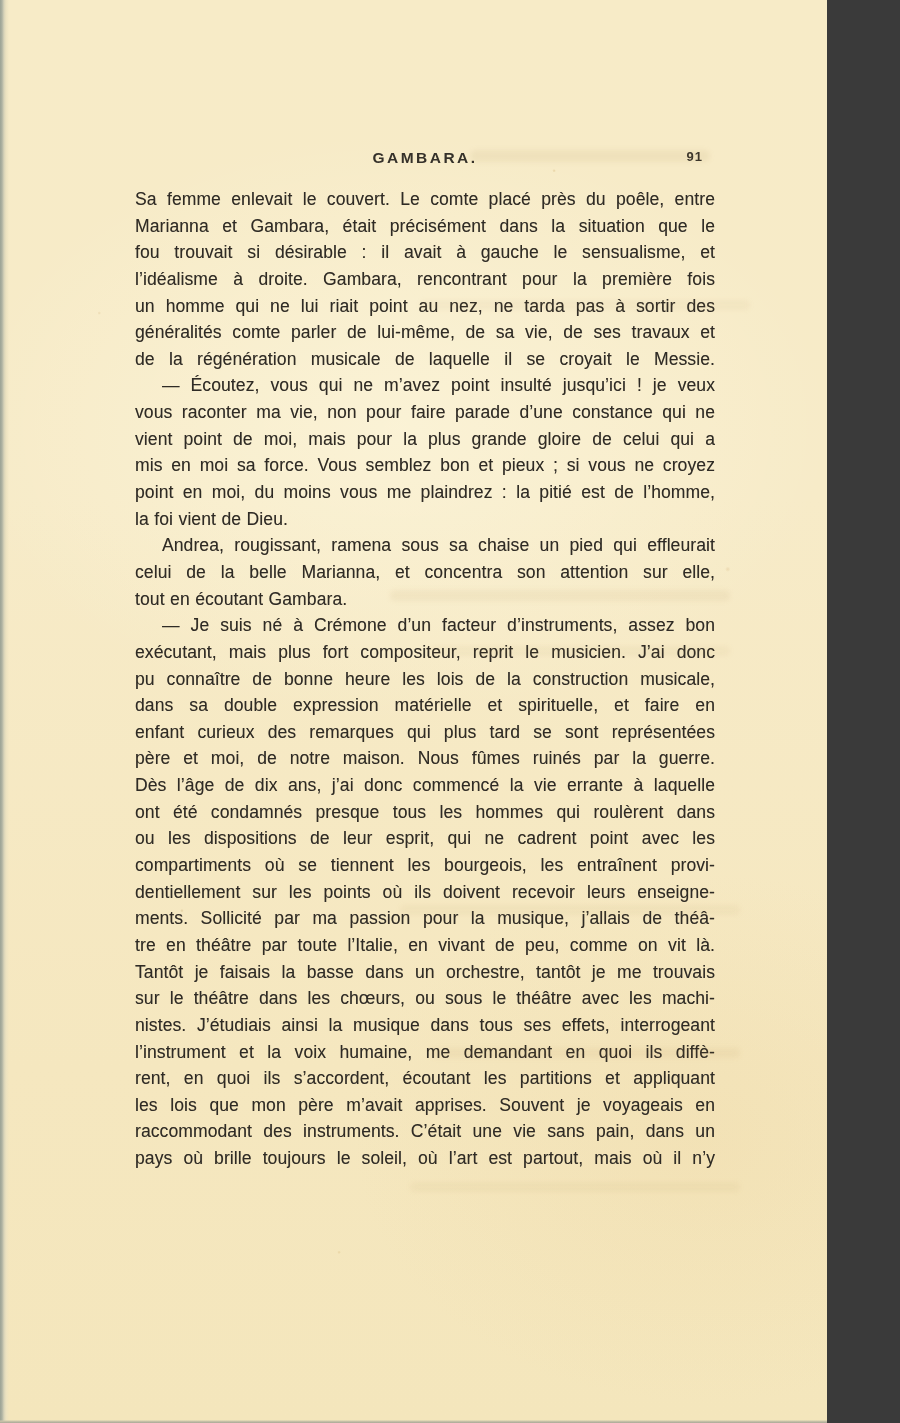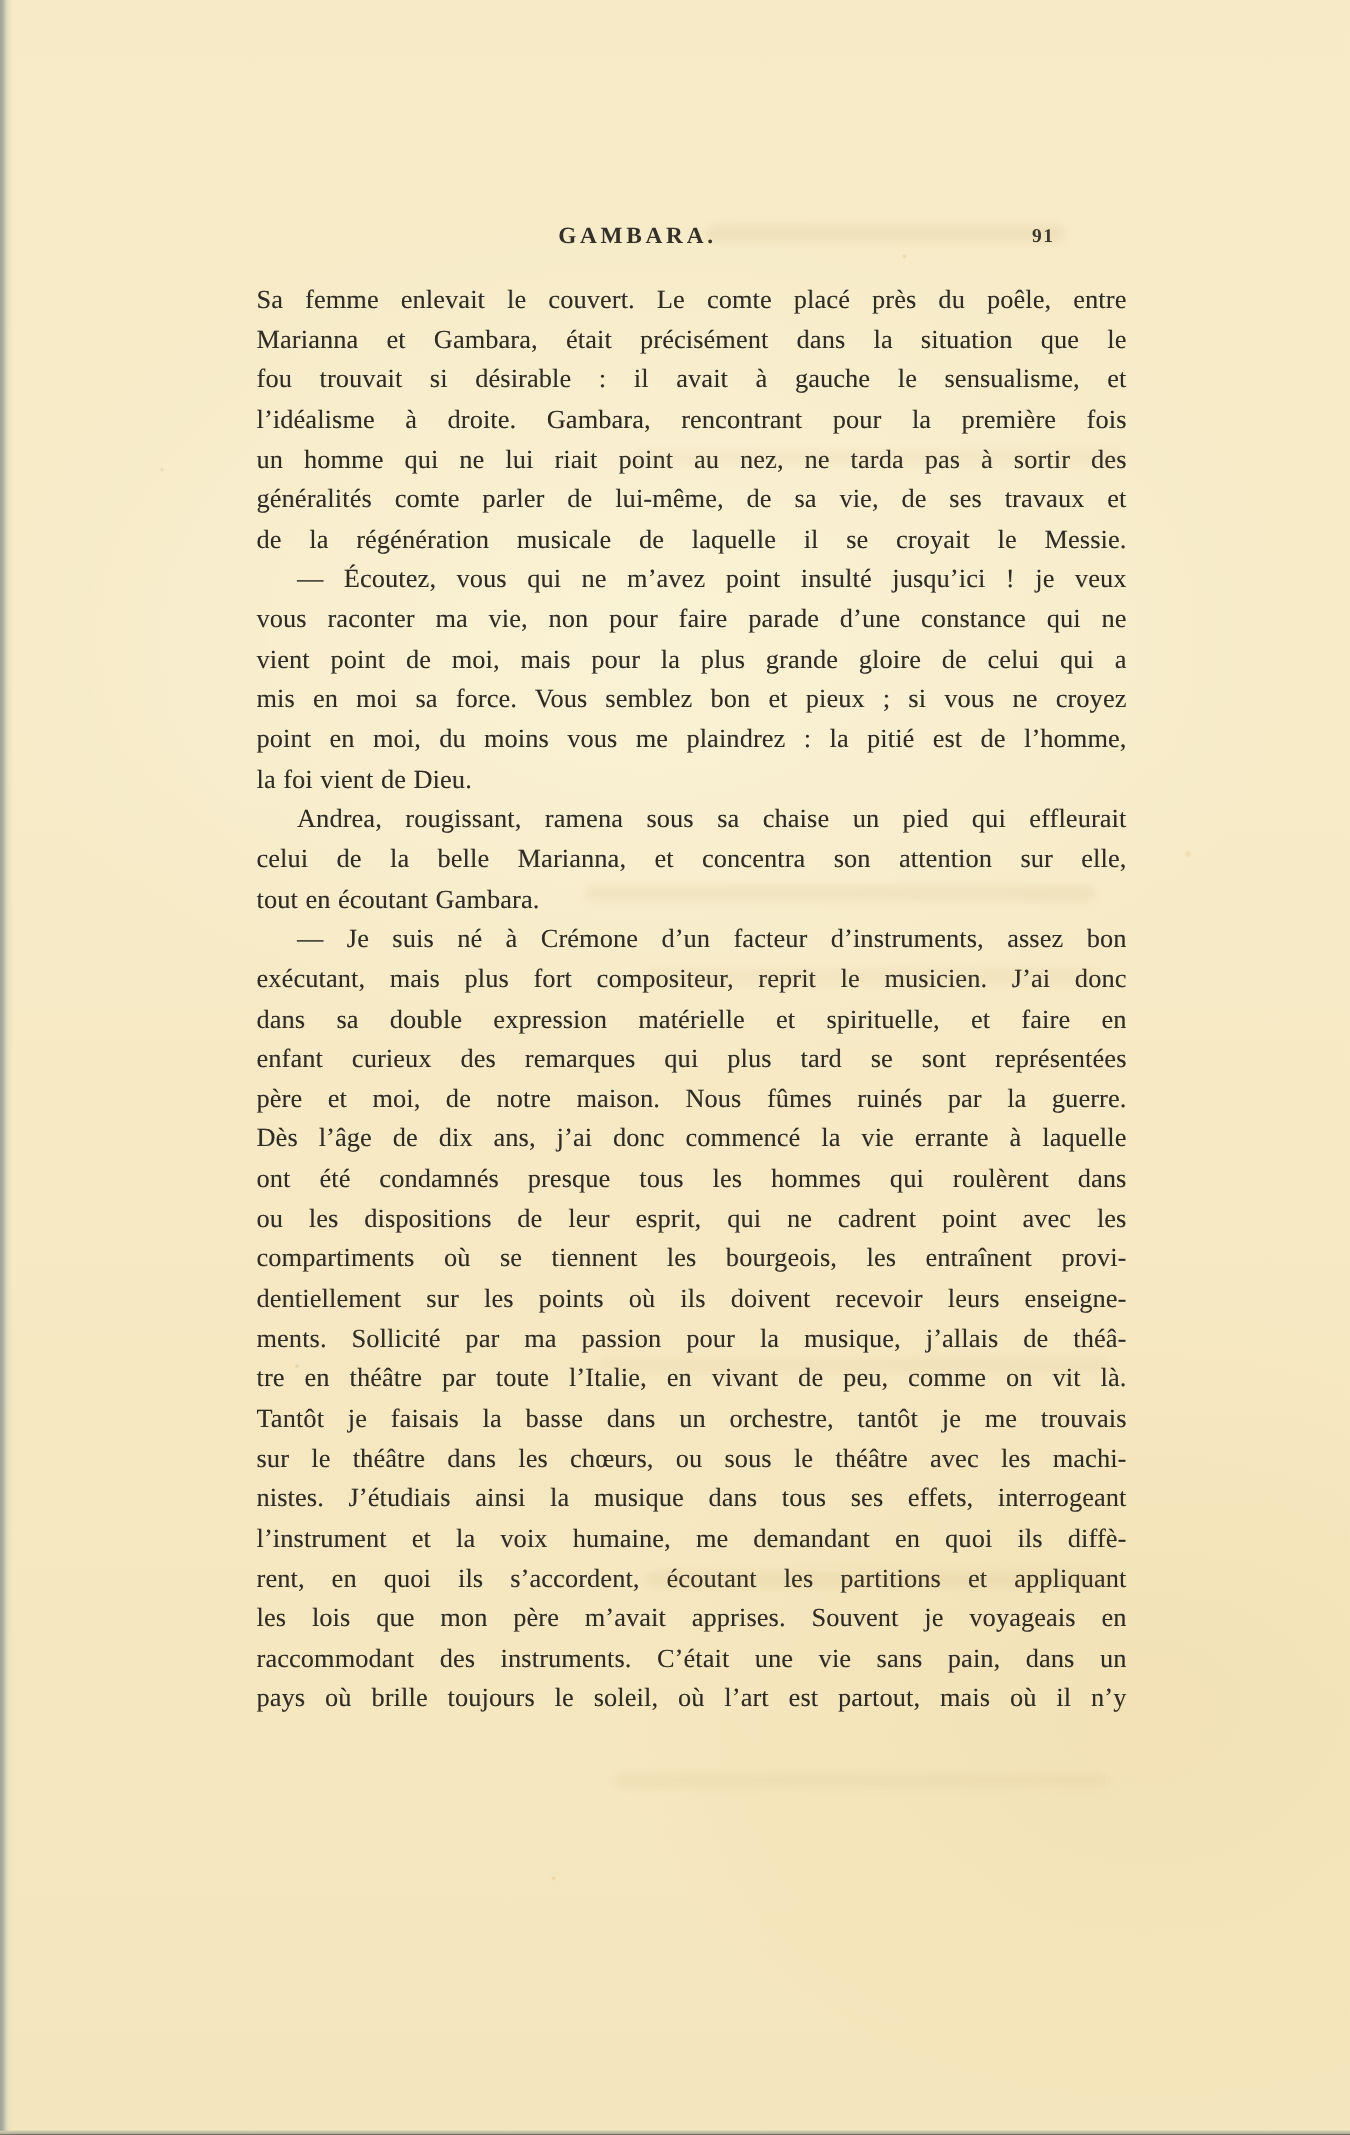--- a/index.html
+++ b/index.html
@@ -2,33 +2,33 @@
 <html><head>
 <meta charset="utf-8">
 <style>
   html, body {
     margin: 0;
     padding: 0;
     background: #3a3a3a;
   }
   .page {
     position: relative;
-    width: 900px;
+    width: 827px;
     height: 1423px;
     overflow: hidden;
     background:
       radial-gradient(ellipse 620px 420px at 48% 30%, rgba(255,251,230,0.45), rgba(255,251,230,0) 70%),
       radial-gradient(ellipse 500px 380px at 85% 80%, rgba(235,210,155,0.25), rgba(235,210,155,0) 70%),
       radial-gradient(2px 2px at 22% 64%, rgba(170,125,55,0.25), rgba(170,125,55,0) 90%),
       radial-gradient(2px 2px at 67% 12%, rgba(190,140,60,0.28), rgba(190,140,60,0) 90%),
       radial-gradient(2px 2px at 41% 88%, rgba(190,140,60,0.22), rgba(190,140,60,0) 90%),
       radial-gradient(3px 3px at 88% 40%, rgba(180,130,60,0.18), rgba(180,130,60,0) 90%),
       radial-gradient(2px 2px at 12% 22%, rgba(180,130,60,0.20), rgba(180,130,60,0) 90%),
       linear-gradient(180deg, #f7ebc7 0%, #f7ebc8 35%, #f5e7bf 75%, #f4e6bc 100%);
-    font-family: Liberation Serif, serif;
+    font-family: Liberation Sans, sans-serif;
     color: #2f2b25;
   }
   
   .left-edge {
     position: absolute;
     left: 0; top: 0; bottom: 0;
     width: 9px;
     background: linear-gradient(90deg,
       #9ba294 0px, #aeb2a2 2px, #d8d3b8 4px, #ece2c0 6px, rgba(236,226,192,0) 9px);
   }
@@ -60,21 +60,20 @@
     font-size: 13px;
     font-weight: 700;
     letter-spacing: 1px;
     color: #35312a;
   }
   .textblock {
     position: absolute;
     left: 135px;
     top: 186px;
     width: 580px;
-    margin-left: 36px;
   }
   .line {
     font-size: 17.5px;
     line-height: 26.65px;
     height: 26.65px;
     white-space: normal;
     text-align: justify;
     text-align-last: justify;
     word-spacing: 0.5px;
     letter-spacing: 0.1px;
@@ -129,20 +128,21 @@
         <div class="line lastline">la foi vient de Dieu.</div>
       </div>
       <div class="paragraph">
         <div class="line indent">Andrea, rougissant, ramena sous sa chaise un pied qui effleurait</div>
         <div class="line">celui de la belle Marianna, et concentra son attention sur elle,</div>
         <div class="line lastline">tout en écoutant Gambara.</div>
       </div>
       <div class="paragraph">
         <div class="line indent">— Je suis né à Crémone d’un facteur d’instruments, assez bon</div>
         <div class="line">exécutant, mais plus fort compositeur, reprit le musicien. J’ai donc</div>
+        <div class="line">pu connaître de bonne heure les lois de la construction musicale,</div>
         <div class="line">dans sa double expression matérielle et spirituelle, et faire en</div>
         <div class="line">enfant curieux des remarques qui plus tard se sont représentées</div>
         <div class="line">père et moi, de notre maison. Nous fûmes ruinés par la guerre.</div>
         <div class="line">Dès l’âge de dix ans, j’ai donc commencé la vie errante à laquelle</div>
         <div class="line">ont été condamnés presque tous les hommes qui roulèrent dans</div>
         <div class="line">ou les dispositions de leur esprit, qui ne cadrent point avec les</div>
         <div class="line">compartiments où se tiennent les bourgeois, les entraînent provi-</div>
         <div class="line">dentiellement sur les points où ils doivent recevoir leurs enseigne-</div>
         <div class="line">ments. Sollicité par ma passion pour la musique, j’allais de théâ-</div>
         <div class="line">tre en théâtre par toute l’Italie, en vivant de peu, comme on vit là.</div>

